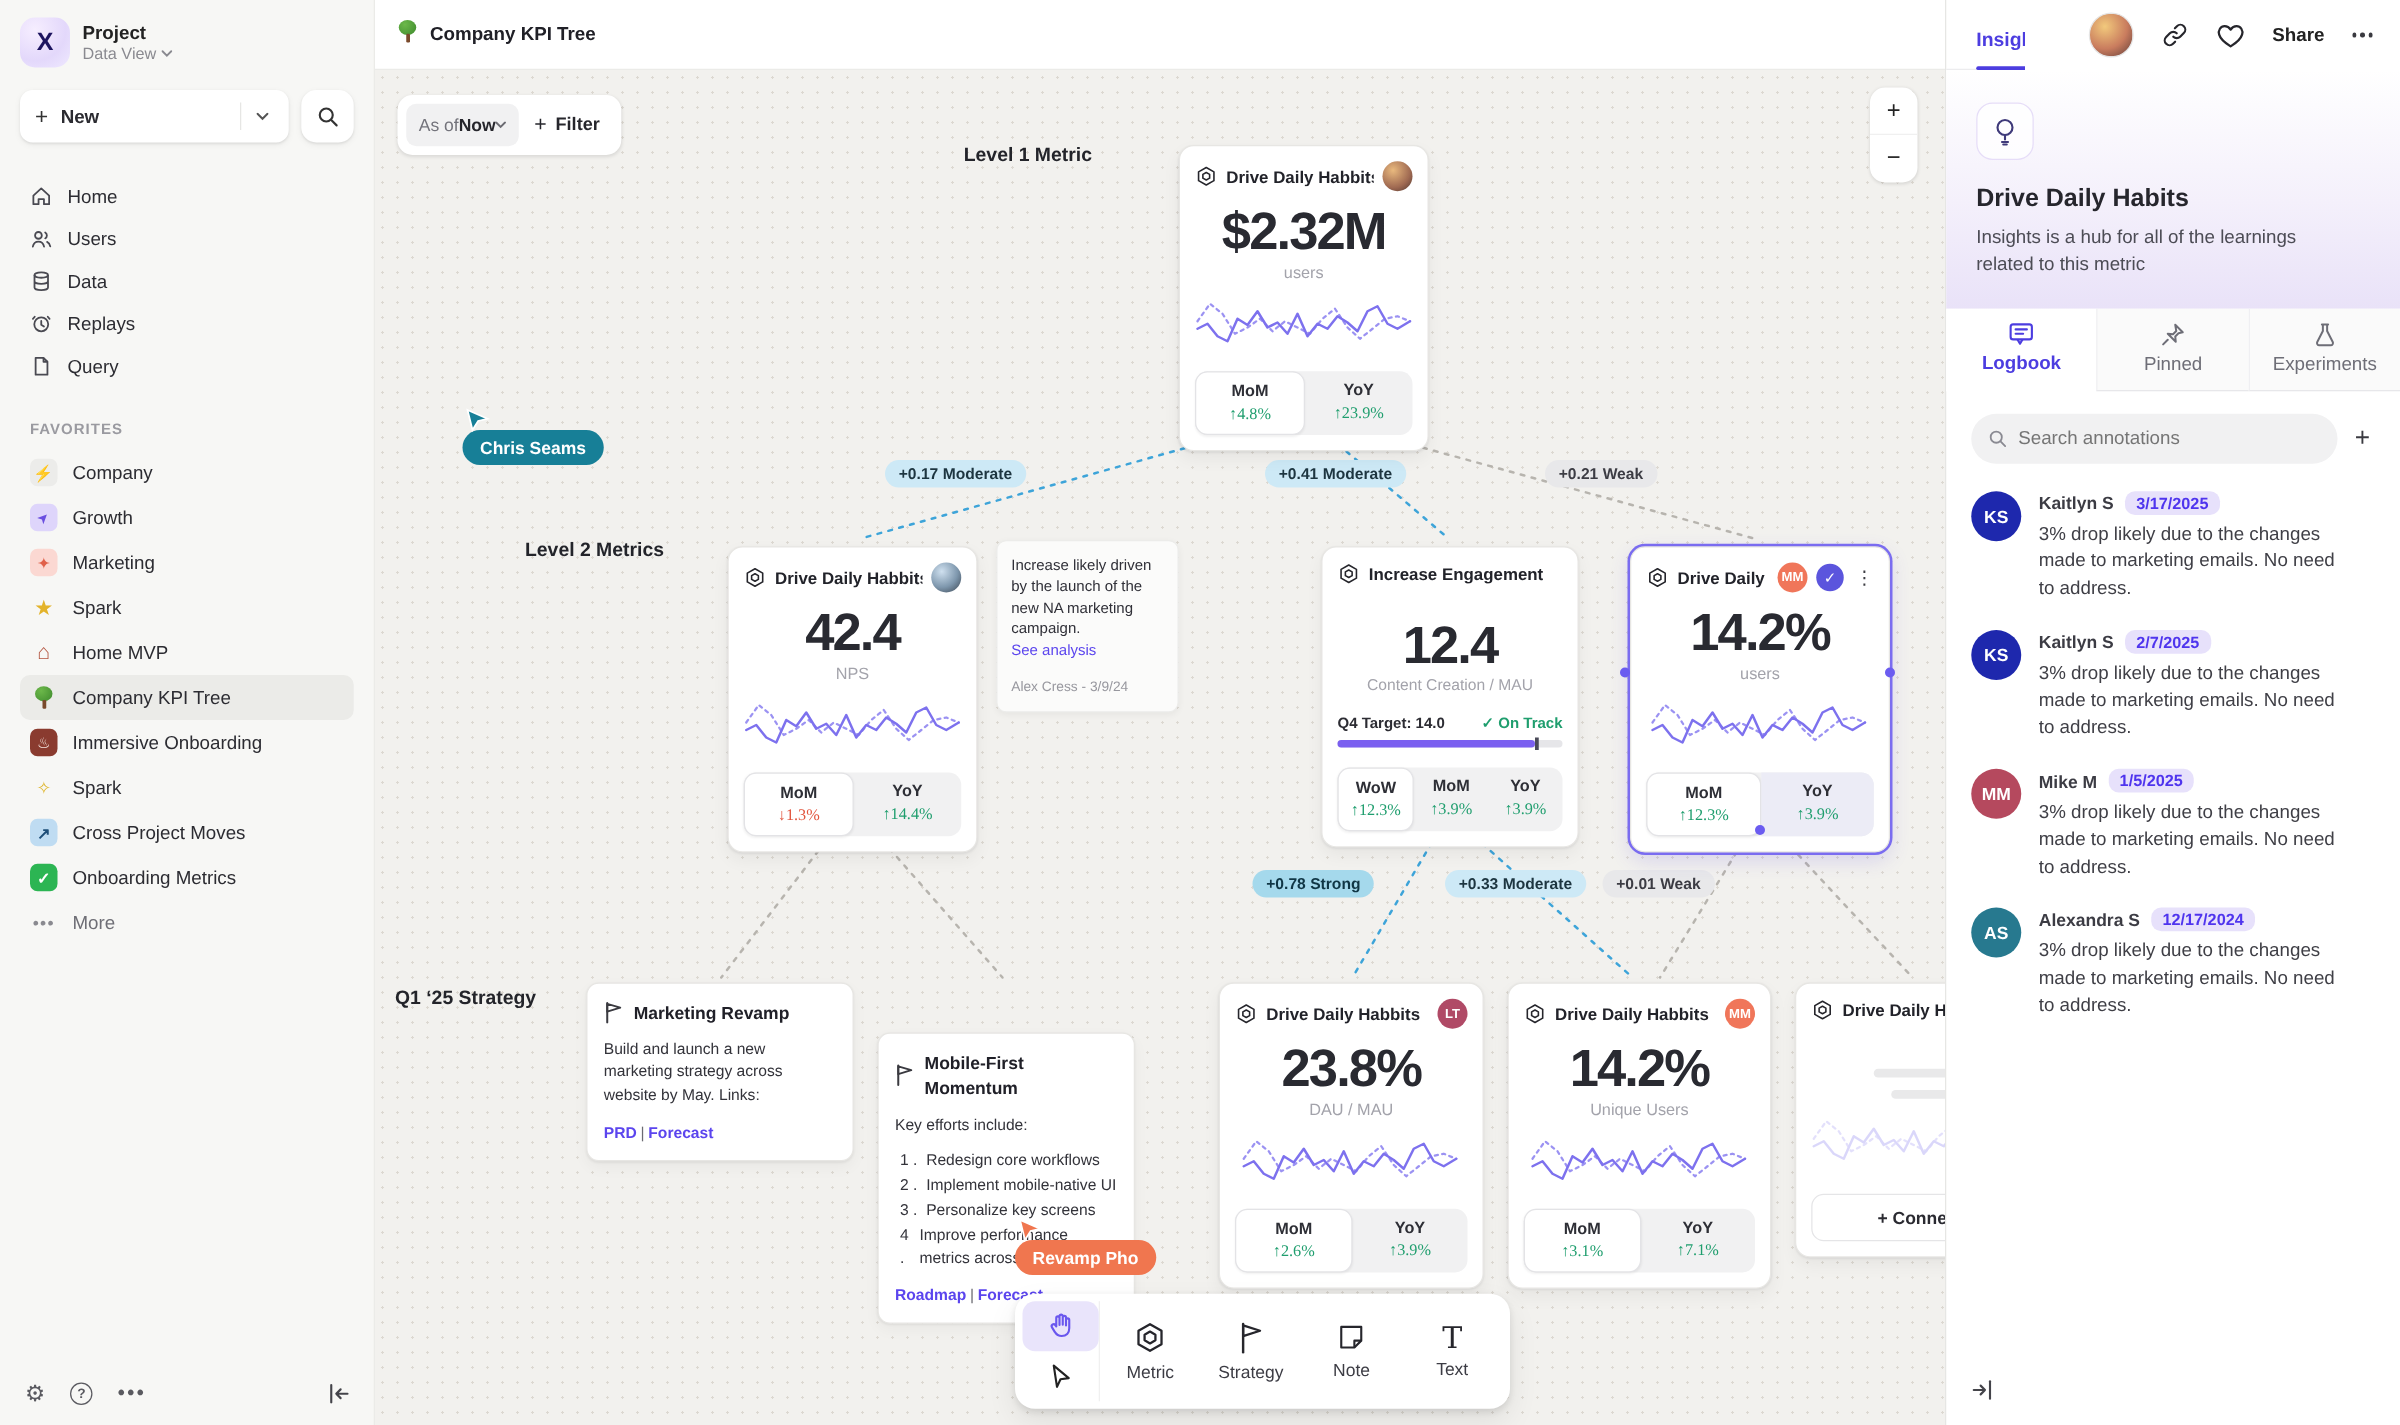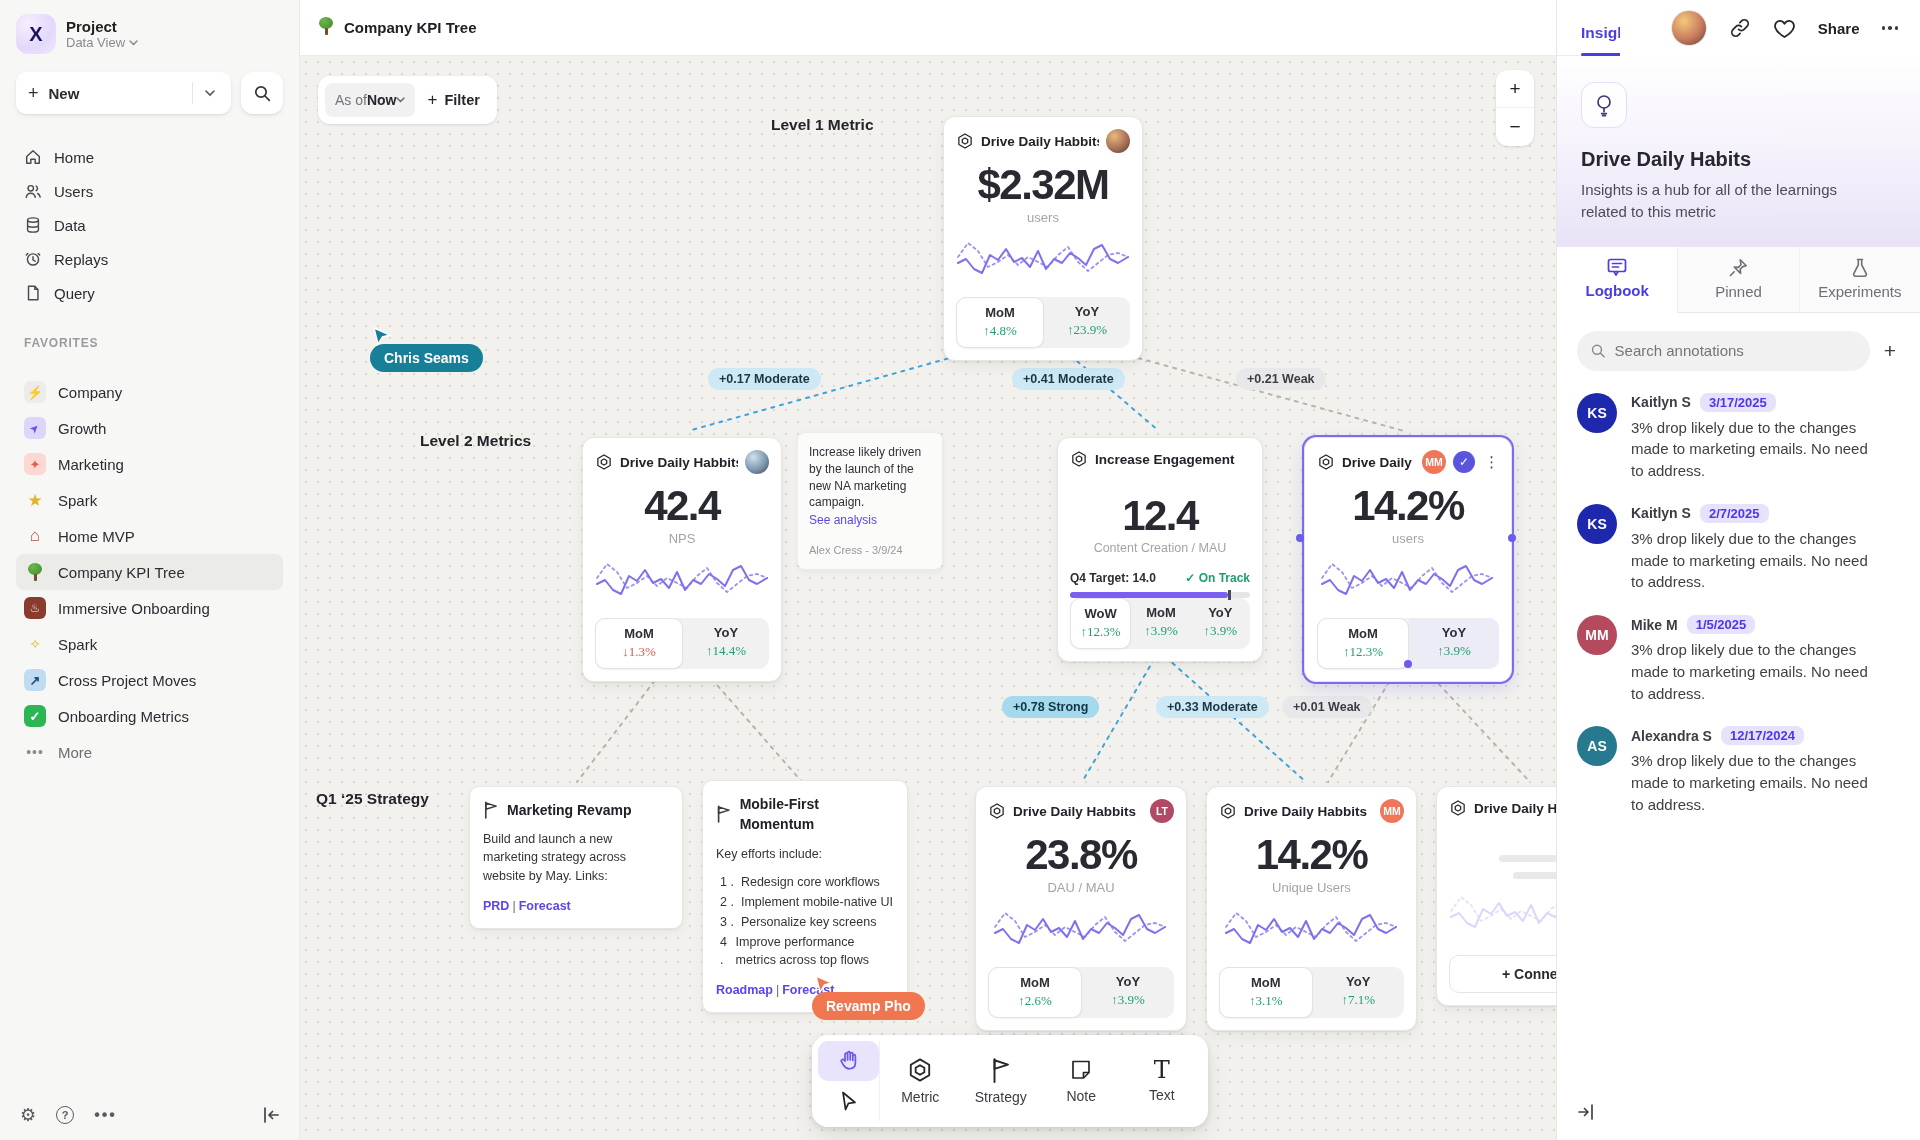--- a/index.html
+++ b/index.html
@@ -23,21 +23,21 @@
   .new-btn .plus { font-size:18px; font-weight:400; margin-right:10px; color:#333; }
   .new-btn .divider { flex:0 0 1px; height:22px; background:#e6e6e4; margin-left:auto; }
   .new-btn .chev { padding:0 4px 0 12px; color:#555; }
   .search-btn { width:42px; height:42px; background:#fff; border-radius:12px;
     box-shadow:0 1px 2px rgba(0,0,0,.08), 0 2px 6px rgba(0,0,0,.05);
     display:flex; align-items:center; justify-content:center; }
   .nav { margin-top:26px; }
   .nav-item { display:flex; align-items:center; gap:12px; padding:8px 8px;
     border-radius:8px; font-size:15px; font-weight:500; color:#2c2c32; cursor:default; }
   .nav-item svg { flex:0 0 18px; }
-  .fav-label { margin:26px 8px 24px; font-size:12px; font-weight:700;
+  .fav-label { margin:26px 8px 10px; font-size:12px; font-weight:700;
     letter-spacing:.8px; color:#9a9aa0; }
   .fav-item { display:flex; align-items:center; gap:12px; padding:7px 8px;
     border-radius:8px; font-size:15px; font-weight:500; color:#2c2c32; }
   .fav-item.active { background:#ebebe8; }
   .fav-ic { width:22px; height:22px; border-radius:6px; display:flex;
     align-items:center; justify-content:center; font-size:13px; flex:0 0 22px; }
   .tree-ic { position:relative; width:16px; height:18px; display:inline-block; }
   .tree-ic .crown { position:absolute; left:1px; top:0; width:14px; height:12px;
     border-radius:50%; background:radial-gradient(circle at 35% 30%, #6cb84a, #3e8a2d); }
   .tree-ic .trunk { position:absolute; left:6.5px; bottom:0; width:3px; height:7px;
@@ -521,21 +521,21 @@
     <div class="mc-value" style="margin-top:26px">12.4</div>
     <div class="mc-unit" style="font-size:12.5px">Content Creation / MAU</div>
     <div class="target-row">
       <span class="target-label">Q4 Target: 14.0</span>
       <span class="ontrack">✓ <span>On Track</span></span>
     </div>
     <div class="pbar">
         <div class="fill"></div>
         <div class="tick"></div>
       </div>
-    <div class="mc-foot" style="margin-top:0">
+    <div class="mc-foot" style="margin-top:16px">
       <div class="mc-cell active">
         <div class="mc-k">WoW</div>
         <div class="mc-v up">↑12.3%</div>
       </div>
       <div class="mc-cell">
         <div class="mc-k">MoM</div>
         <div class="mc-v up">↑3.9%</div>
       </div>
       <div class="mc-cell">
         <div class="mc-k">YoY</div>
@@ -581,21 +581,21 @@
           <path d="M2.5 2.2l11 3.2-11 3.4z" fill="none" stroke="#3a3a40" stroke-width="1.6" stroke-linejoin="round"></path>
         </svg>
       <span>Marketing Revamp</span>
     </div>
     <span>Build and launch a new marketing strategy across website by May. Links:</span>
     <div class="strat-links">
       <a>PRD</a><span class="sep">|</span><a>Forecast</a>
     </div>
   </div>
 
-  <div class="strat-card" style="left:402px;top:724px;width:206px">
+  <div class="strat-card" style="left:402px;top:770px;width:206px">
     <div class="strat-head">
       <svg class="icn" width="16" height="18" viewBox="0 0 16 19">
           <path d="M2.5 18V1.5" stroke="#3a3a40" stroke-width="1.7" stroke-linecap="round"></path>
           <path d="M2.5 2.2l11 3.2-11 3.4z" fill="none" stroke="#3a3a40" stroke-width="1.6" stroke-linejoin="round"></path>
         </svg>
       <span>Mobile-First Momentum</span>
     </div>
     <span>Key efforts include:</span>
     <ol>
       <li>

